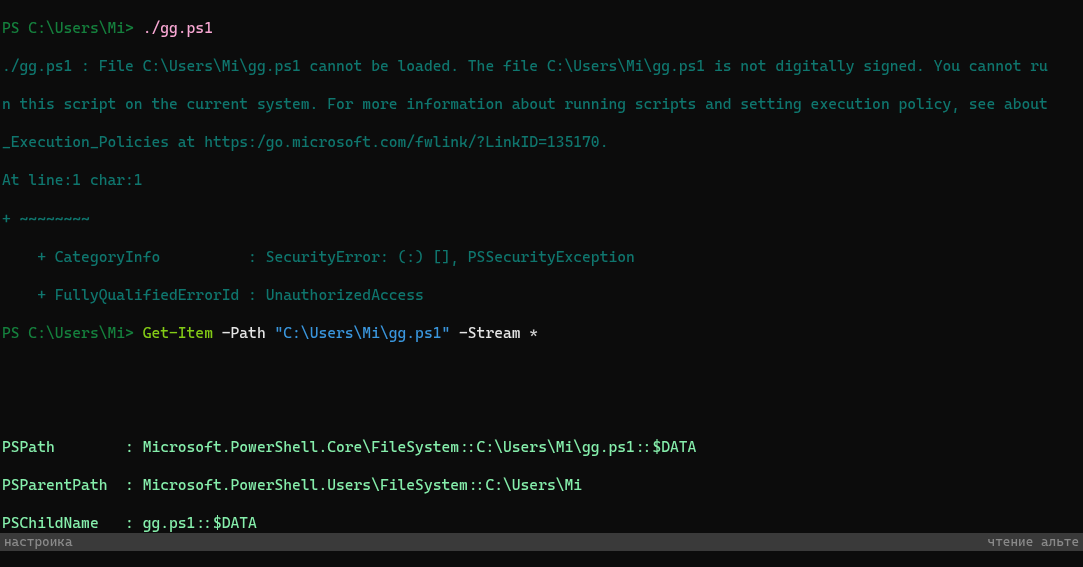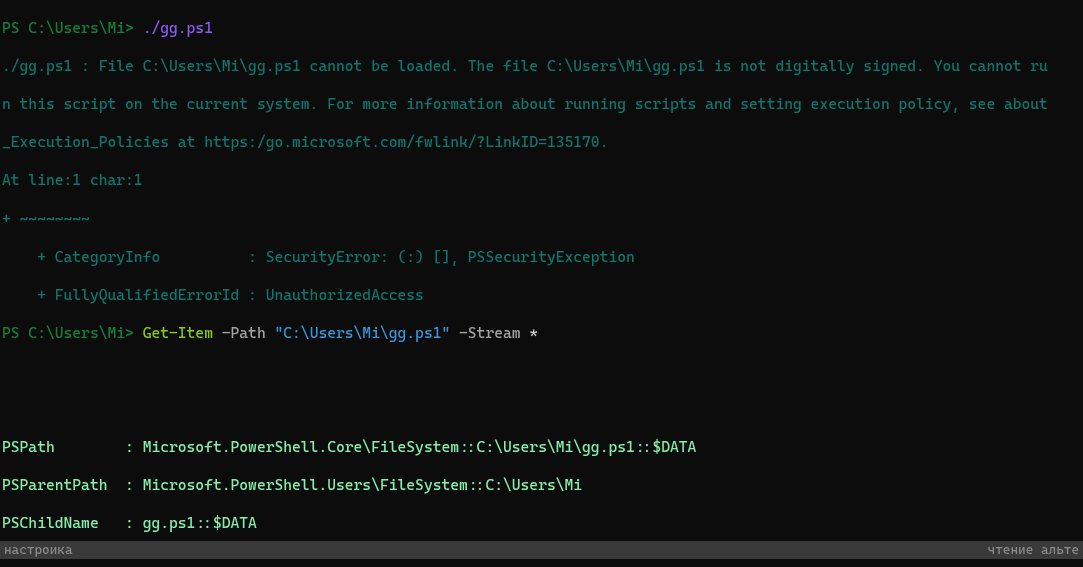--- a/index.html
+++ b/index.html
@@ -23,44 +23,44 @@
       white-space: pre-wrap;
       word-break: break-all;
     }
     .line {
       min-height: 19px;
     }
     .prompt-prefix {
       color: #15803d;
     }
     .command {
-      color: #8b5cf6;
+      color: #f9a8d4;
     }
     .error {
       color: #0f766e;
     }
     .cmdlet {
       color: #84cc16;
       font-weight: 500;
     }
     .param {
-      color: #a3a3a3;
+      color: #e5e5e5;
     }
     .string {
       color: #3a96dd;
     }
     .wildcard {
       color: #cccccc;
     }
     .normal {
       color: #86efac;
     }
     .bottombar {
       position: absolute;
-      bottom: 8px;
+      bottom: 16px;
       left: 0;
       width: 100%;
       height: 18px;
       background: #3a3a3a;
       color: #8a8a8a;
       font-size: 13px;
       padding: 1px 4px;
       display: flex;
       justify-content: space-between;
       overflow: hidden;

